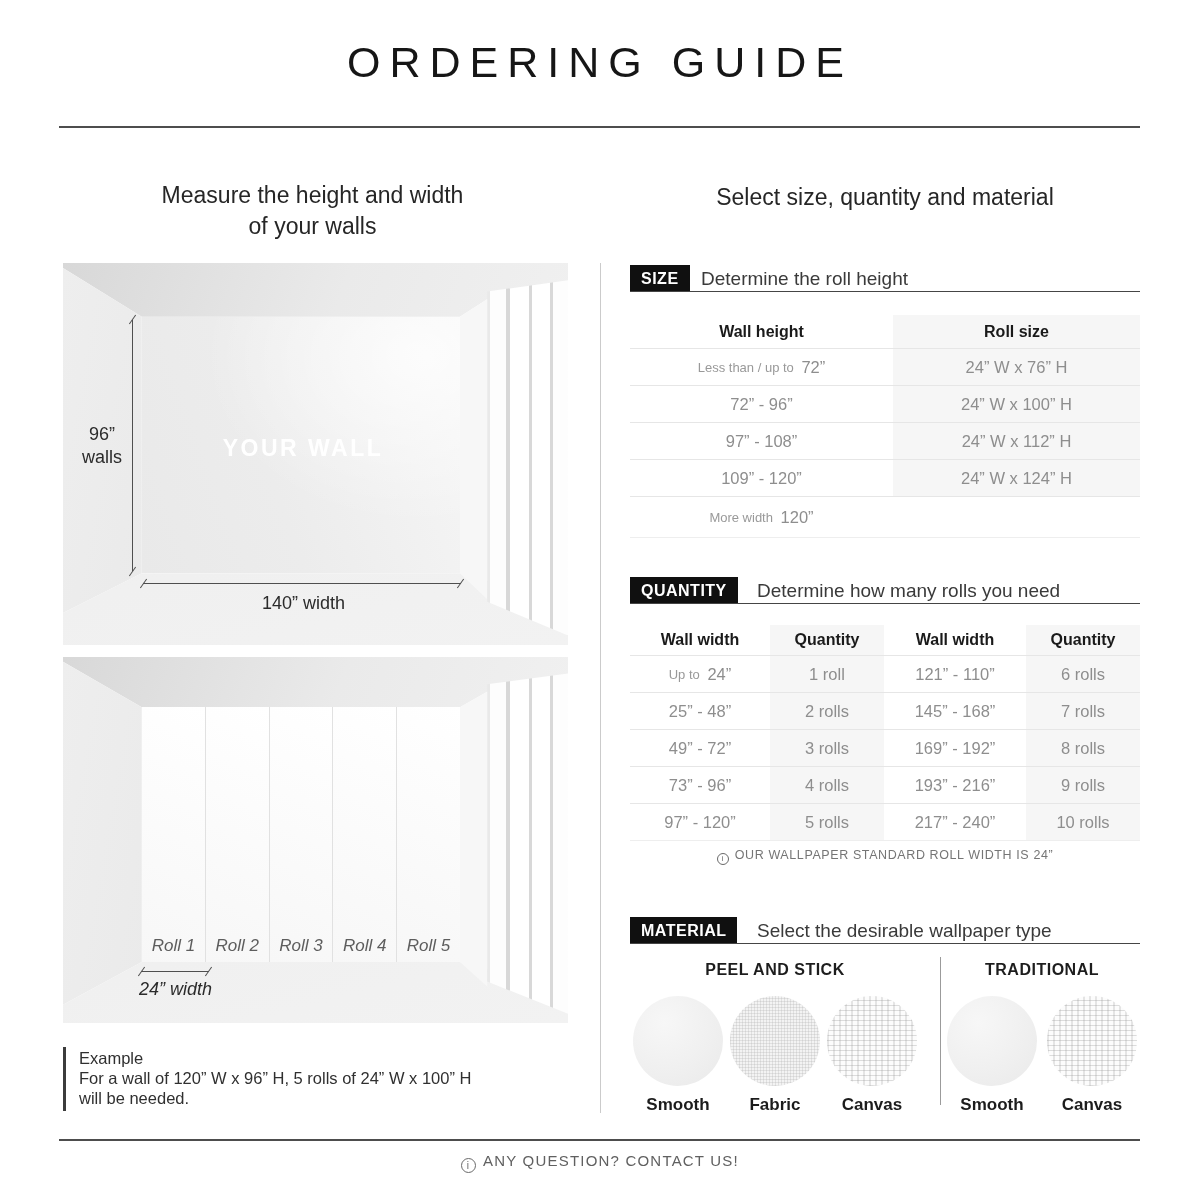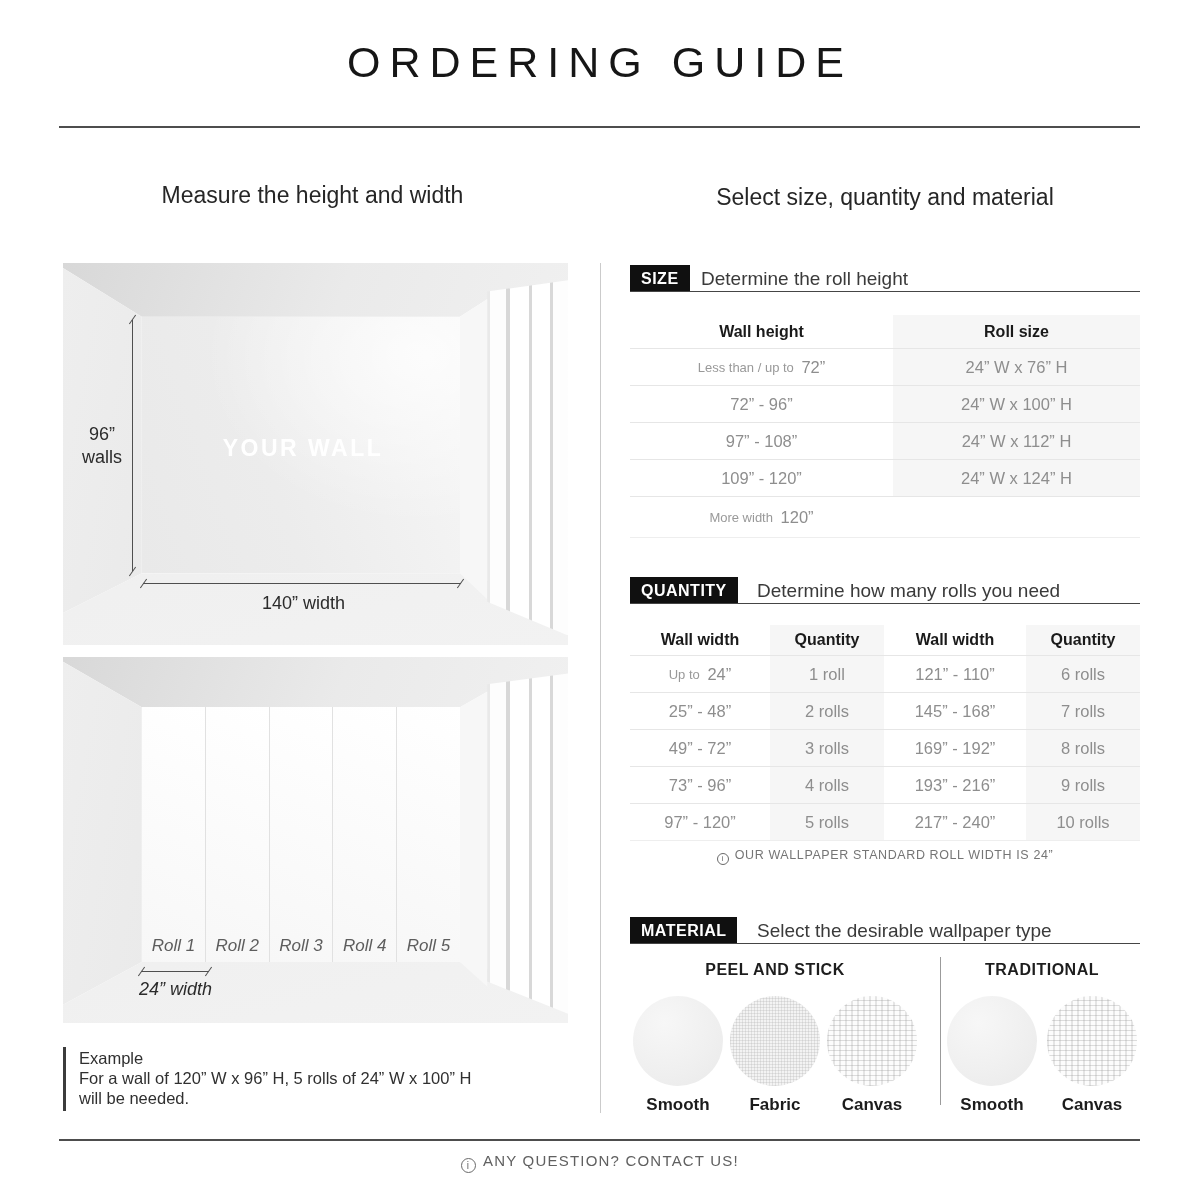--- a/index.html
+++ b/index.html
@@ -132,20 +132,21 @@
 <body>
 
 <div class="canvas">
 
   <div class="abs page-title">ORDERING GUIDE</div>
   <div class="abs rule rule-top"></div>
   <div class="abs col-divider"></div>
 
   <div class="abs heading-left">
     <div>Measure the height and width</div>
+    <div>of your walls</div>
   </div>
 
   <div class="abs room room1">
     <div class="layer ceiling"></div>
     <div class="layer leftwall"></div>
     <div class="backwall"></div>
     <div class="layer floor"></div>
     <div class="layer framecol"></div>
     <div class="window"></div>
     <div class="mline mline-v">

